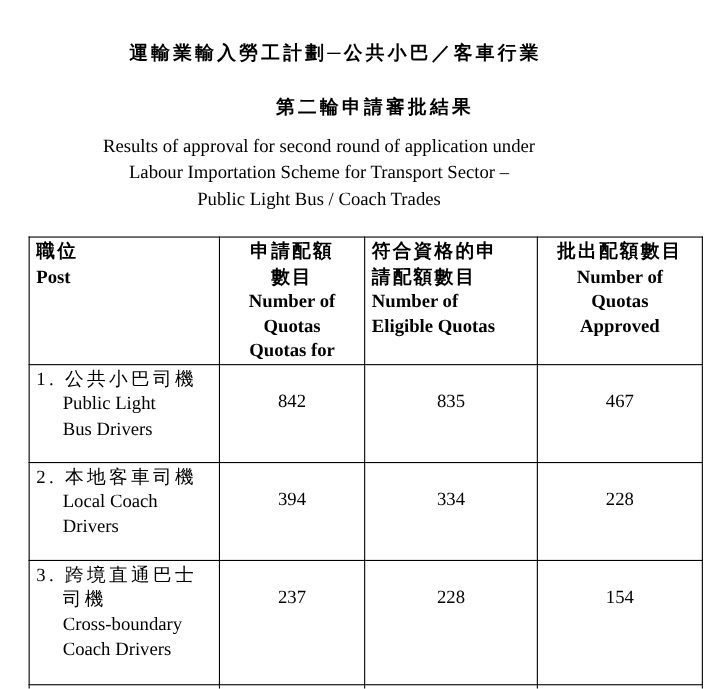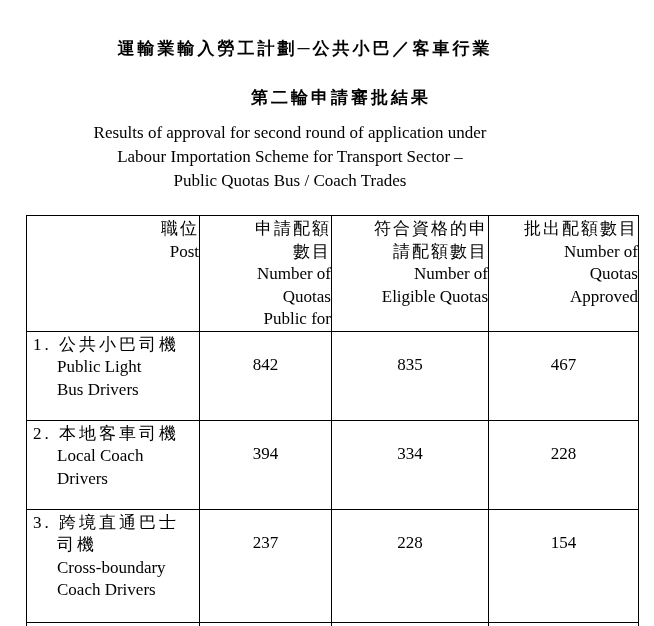--- a/index.html
+++ b/index.html
@@ -10,56 +10,56 @@
   #t1 { top:37px; }
   #t2 { top:86px;margin-left:36px; }
   .en-title { position:absolute; left:0; width:580px; text-align:center; font-weight:normal;
               font-size:17px; line-height:24px; top:121px; }
   table { position:absolute; left:26px; top:215px; border-collapse:collapse; width:613px; }
   td { border:1.5px solid #000; vertical-align:top; padding:0; font-size:17px; line-height:22.5px; }
   .c0 { width:166px; padding-left:6px; }
   .c1 { width:131px; text-align:center;margin-top:28px; }
   .c2 { width:150px; padding-left:6px; }
   .c3 { text-align:center; }
-  .hdr { font-weight:normal; height:111px; padding-top:2px;text-align:right; }
+  .hdr { font-weight:bold; height:111px; padding-top:2px; }
   .hdr .zh { letter-spacing:2px; }
   .num { text-align:center; vertical-align:top; padding-top:22px; padding-left:0; }
   .r1 td, .r2 td { height:66px; }
   .r3 td { height:90px; }
   .rt td { height:45px; }
   .postcell { padding-top:2px; }
   .post-zh { letter-spacing:3px; }
   .indent { padding-left:24px; }
   .totnum { vertical-align:bottom; padding-bottom:1px; padding-top:0; }
 </style>
 </head>
 <body>
 
 <div class="zh-title" id="t1">運輸業輸入勞工計劃─公共小巴／客車行業</div>
 <div class="zh-title" id="t2">第二輪申請審批結果</div>
 
 <div class="en-title">
   <div>Results of approval for second round of application under</div>
   <div>Labour Importation Scheme for Transport Sector –</div>
-  <div>Public Quotas Bus / Coach Trades</div>
+  <div>Public Light Bus / Coach Trades</div>
 </div>
 
 <table>
   <tbody>
       <tr class="hdrrow">
     <td class="c0 hdr">
       <div class="zh">職位</div>
       <div>Post</div>
     </td>
     <td class="c1 hdr">
       <div class="zh">申請配額</div>
       <div class="zh">數目</div>
       <div>Number of</div>
       <div>Quotas</div>
-      <div>Public for</div>
+      <div>Quotas for</div>
     </td>
     <td class="c2 hdr">
       <div class="zh">符合資格的申</div>
       <div class="zh">請配額數目</div>
       <div>Number of</div>
       <div>Eligible Quotas</div>
     </td>
     <td class="c3 hdr">
       <div class="zh">批出配額數目</div>
       <div>Number of</div>

